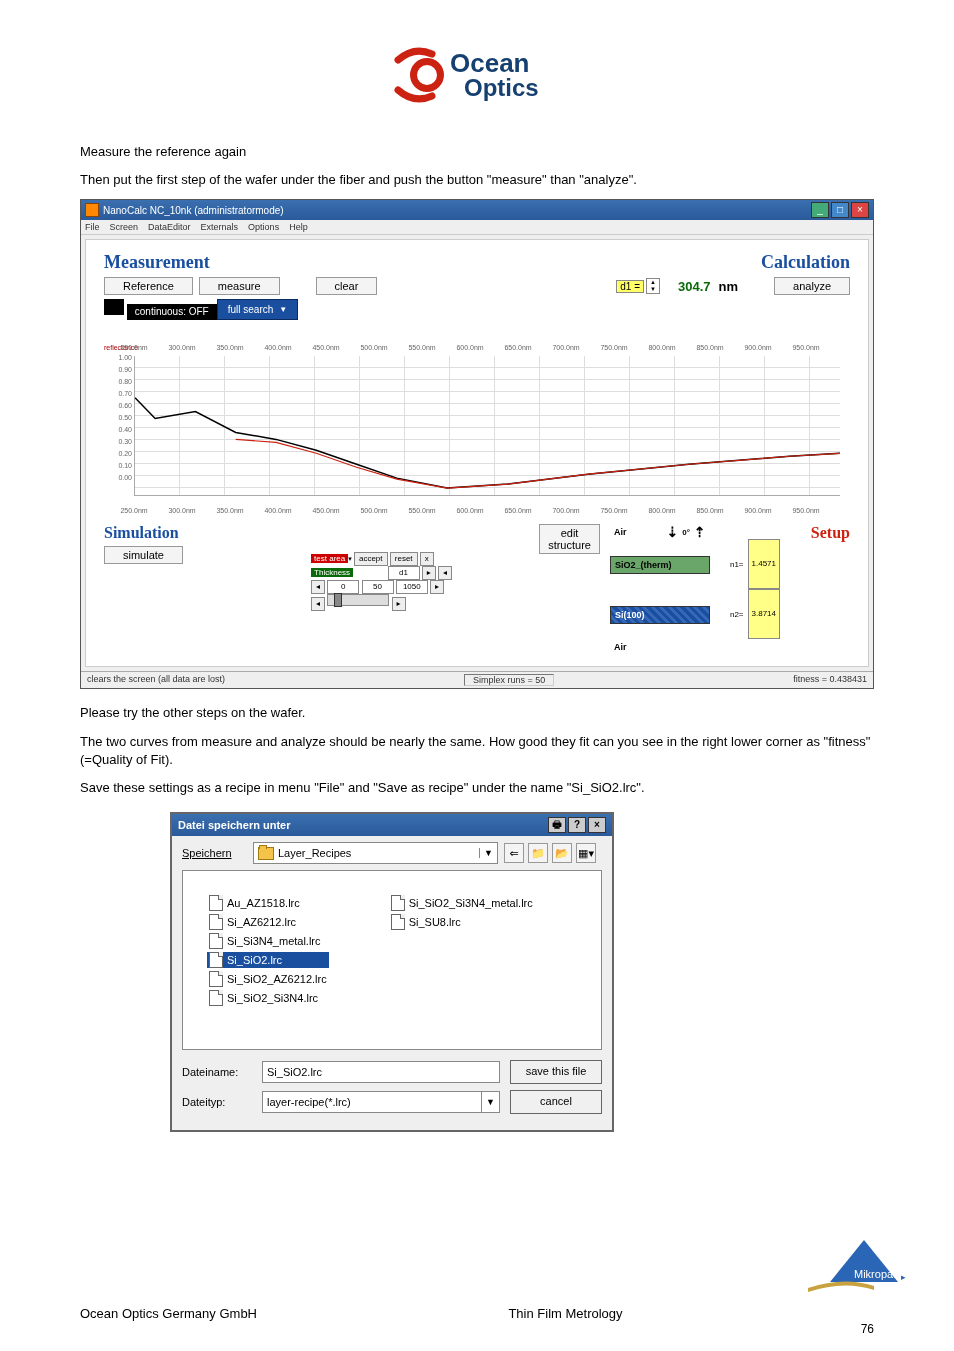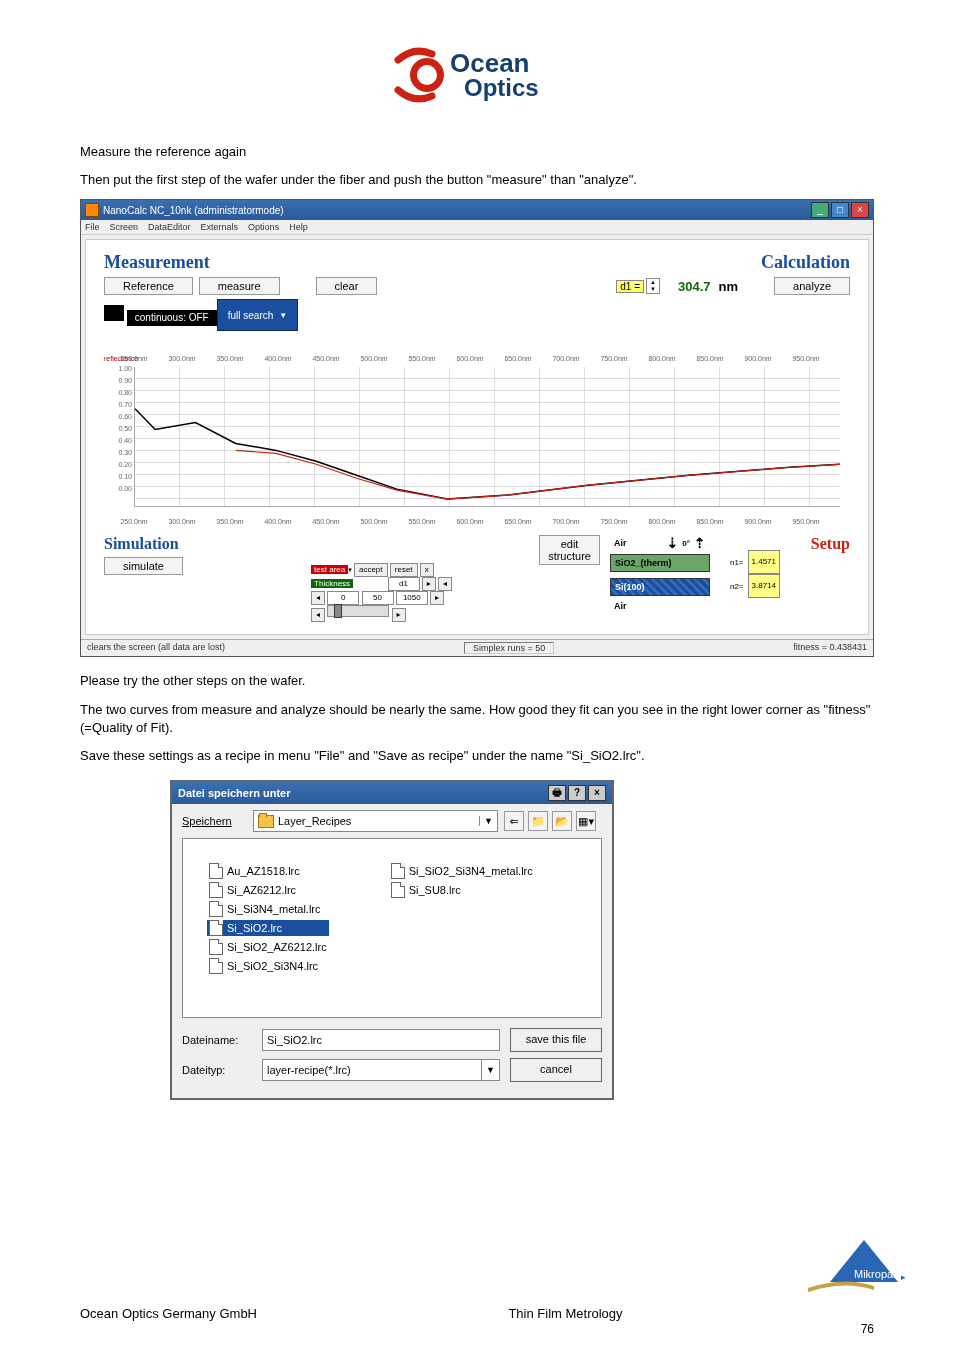--- a/index.html
+++ b/index.html
@@ -116,21 +116,21 @@
   .nm-val{color:#0a6a0a;font-weight:bold;font-size:13px;margin-left:12px;}
   .nm-unit{font-size:13px;font-weight:bold;margin-left:2px;}
   .black-bar{
     background:#000;color:#fff;font-size:10px;padding:1px 8px;
     display:inline-block;height:16px;box-sizing:border-box;line-height:14px;
   }
   .black-bar.square{width:20px;padding:0;}
   .blue-btn{
     background:#1a4fa0;color:#fff;font-size:10px;padding:1px 10px;
     border:1px solid #0a2a60;display:inline-flex;align-items:center;gap:6px;
-    height:32px;box-sizing:border-box;
+    height:21px;box-sizing:border-box;
   }
   .blue-btn .dd{font-size:8px;}
   .second-row{
     display:flex;justify-content:flex-start;align-items:center;margin-top:2px;margin-bottom:24px;
   }
   .chart-box{
     border:none;
     height:170px;
     position:relative;
     font-size:7px;
@@ -163,21 +163,21 @@
     height:16px;display:flex;align-items:center;padding:0 4px;
     border:1px solid #333;margin-bottom:-1px;min-width:90px;
   }
   .layer.sio2{background:#6aa56a;color:#000;font-weight:bold;}
   .layer.si{
     background:repeating-linear-gradient(45deg,#1a4fa0 0,#1a4fa0 3px,#3568b8 3px,#3568b8 6px);
     color:#fff;font-weight:bold;
   }
   .layer.air{border:none;background:transparent;font-weight:bold;}
   .n-box{
-    background:#ffff88;border:1px solid #888;font-size:8px;padding:5px 3px;margin-left:4px;height:12px;line-height:12px;display:inline-block;
+    background:#ffff88;border:1px solid #888;font-size:8px;padding:18px 3px;margin-left:4px;height:12px;line-height:12px;display:inline-block;
   }
   .n-lbl{font-size:8px;margin-left:20px;}
   .test-area{
     font-size:8px;
   }
   .test-area .hdr{background:#c00;color:#fff;padding:0 3px;display:inline-block;}
   .test-area .hdr2{background:#0a6a0a;color:#fff;padding:0 3px;display:inline-block;}
   .tiny-btn{border:1px solid #888;background:#eee;font-size:8px;padding:0 4px;display:inline-block;height:12px;line-height:12px;}
   .tiny-input{border:1px solid #888;background:#fff;font-size:8px;width:30px;height:12px;display:inline-block;text-align:center;line-height:12px;}
   .statusbar{

